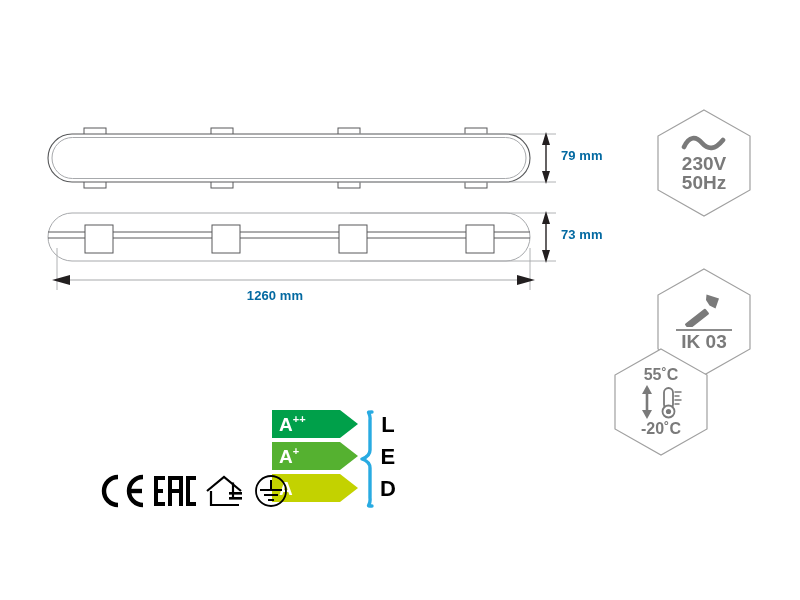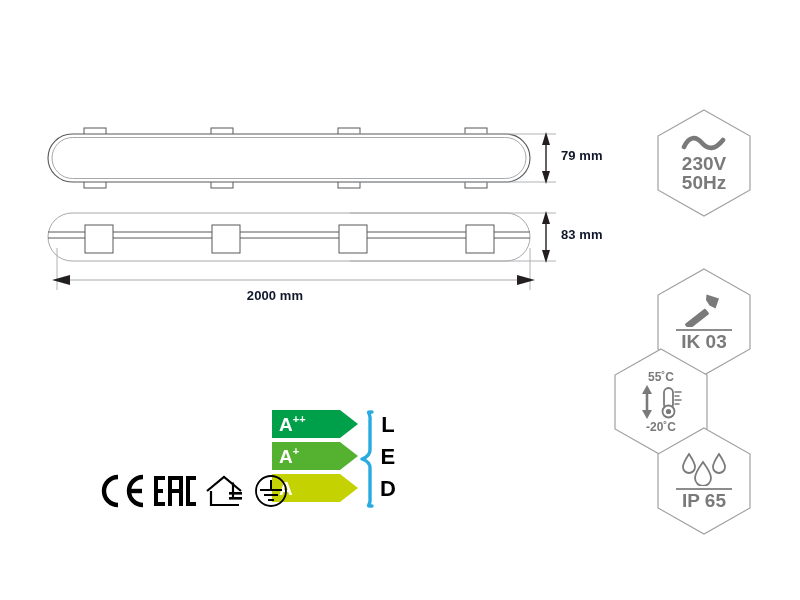--- a/index.html
+++ b/index.html
@@ -27,21 +27,21 @@
   .layer {
     position: absolute;
     left: 0; top: 0;
     width: 800px;
     height: 600px;
   }
 
   
   .dim-label {
     position: absolute;
-    color: #0f172a;
+    color: #0369a1;
     font-size: 13px;
     font-weight: bold;
     letter-spacing: 0.1px;
     white-space: nowrap;
   }
   #dim-height-top  { left: 561px; top: 148px; }
   #dim-height-side { left: 561px; top: 227px; }
   #dim-length {
     left: 0px; top: 288px;
     width: 550px;
@@ -71,21 +71,21 @@
     justify-content: center;
   }
   .hex-text {
     color: #7a7a7a;
     font-weight: bold;
     font-size: 19px;
     line-height: 1.02;
     text-align: center;
     white-space: nowrap;
   }
-  .hex-text.small { font-size: 12px; }
+  .hex-text.small { font-size: 16px; }
   .rule {
     width: 56px;
     height: 2px;
     background: #8c8c8c;
     margin: 2px 0 1px 0;
   }
 
   
   #hex-voltage     { left: 656px; top: 108px; }
   #hex-led         { left: 613px; top: 188px; }
@@ -229,22 +229,22 @@
 
       <g>
         <line x1="57" y1="280" x2="530" y2="280" stroke="#a7a9ac" stroke-width="1.1"></line>
         <polygon points="52,280 70,275 70,285" fill="#231f20"></polygon>
         <polygon points="535,280 517,275 517,285" fill="#231f20"></polygon>
       </g>
     </g>
   </svg>
 
   <div class="dim-label" id="dim-height-top">79 mm</div>
-  <div class="dim-label" id="dim-height-side">83 mm</div>
-  <div class="dim-label" id="dim-length">2000 mm</div>
+  <div class="dim-label" id="dim-height-side">73 mm</div>
+  <div class="dim-label" id="dim-length">1260 mm</div>
 
   <div class="hex" id="hex-voltage">
     <svg class="hex-shape" viewBox="0 0 96 110" xmlns="http://www.w3.org/2000/svg">
       <polygon points="48,2 94,28 94,82 48,108 2,82 2,28" fill="#ffffff" stroke="#a0a0a0" stroke-width="1.2"></polygon>
     </svg>
     <div class="hex-content">
       <svg width="46" height="20" viewBox="0 0 46 20" xmlns="http://www.w3.org/2000/svg">
         <path d="M3,13 C8,2 15,2 21,9 C27,16 34,16 42,6" fill="none" stroke="#7a7a7a" stroke-width="4.6" stroke-linecap="round"></path>
       </svg>
       <div class="hex-text">230V</div>
@@ -292,36 +292,20 @@
             <line x1="41" y1="13" x2="45" y2="13"></line>
             <line x1="41" y1="17" x2="47" y2="17"></line>
             <line x1="41" y1="21" x2="45" y2="21"></line>
           </g>
         </g>
       </svg>
       <div class="hex-text small">-20˚C</div>
     </div>
   </div>
 
-  <div class="hex" id="hex-ingress">
-    <svg class="hex-shape" viewBox="0 0 96 110" xmlns="http://www.w3.org/2000/svg">
-      <polygon points="48,2 94,28 94,82 48,108 2,82 2,28" fill="#ffffff" stroke="#a0a0a0" stroke-width="1.2"></polygon>
-    </svg>
-    <div class="hex-content">
-      <svg width="52" height="34" viewBox="0 0 52 34" xmlns="http://www.w3.org/2000/svg">
-        <g fill="none" stroke="#7a7a7a" stroke-width="1.8">
-          <path d="M11,2 C11,2 5,11 5,15 a6,6 0 0 0 12,0 C17,11 11,2 11,2 Z"></path>
-          <path d="M25,10 C25,10 17,21 17,26 a8,8 0 0 0 16,0 C33,21 25,10 25,10 Z"></path>
-          <path d="M41,2 C41,2 35,11 35,15 a6,6 0 0 0 12,0 C47,11 41,2 41,2 Z"></path>
-        </g>
-      </svg>
-      <div class="rule"></div>
-      <div class="hex-text">IP 65</div>
-    </div>
-  </div>
 
   <div id="energy-label">
 
     <div class="energy-rows">
       <div class="energy-row">
         <svg width="86" height="28" viewBox="0 0 86 28" xmlns="http://www.w3.org/2000/svg">
           <polygon points="0,0 68,0 86,14 68,28 0,28" fill="#00a04a"></polygon>
         </svg>
         <span class="cls">A<sup>++</sup></span>
       </div>

